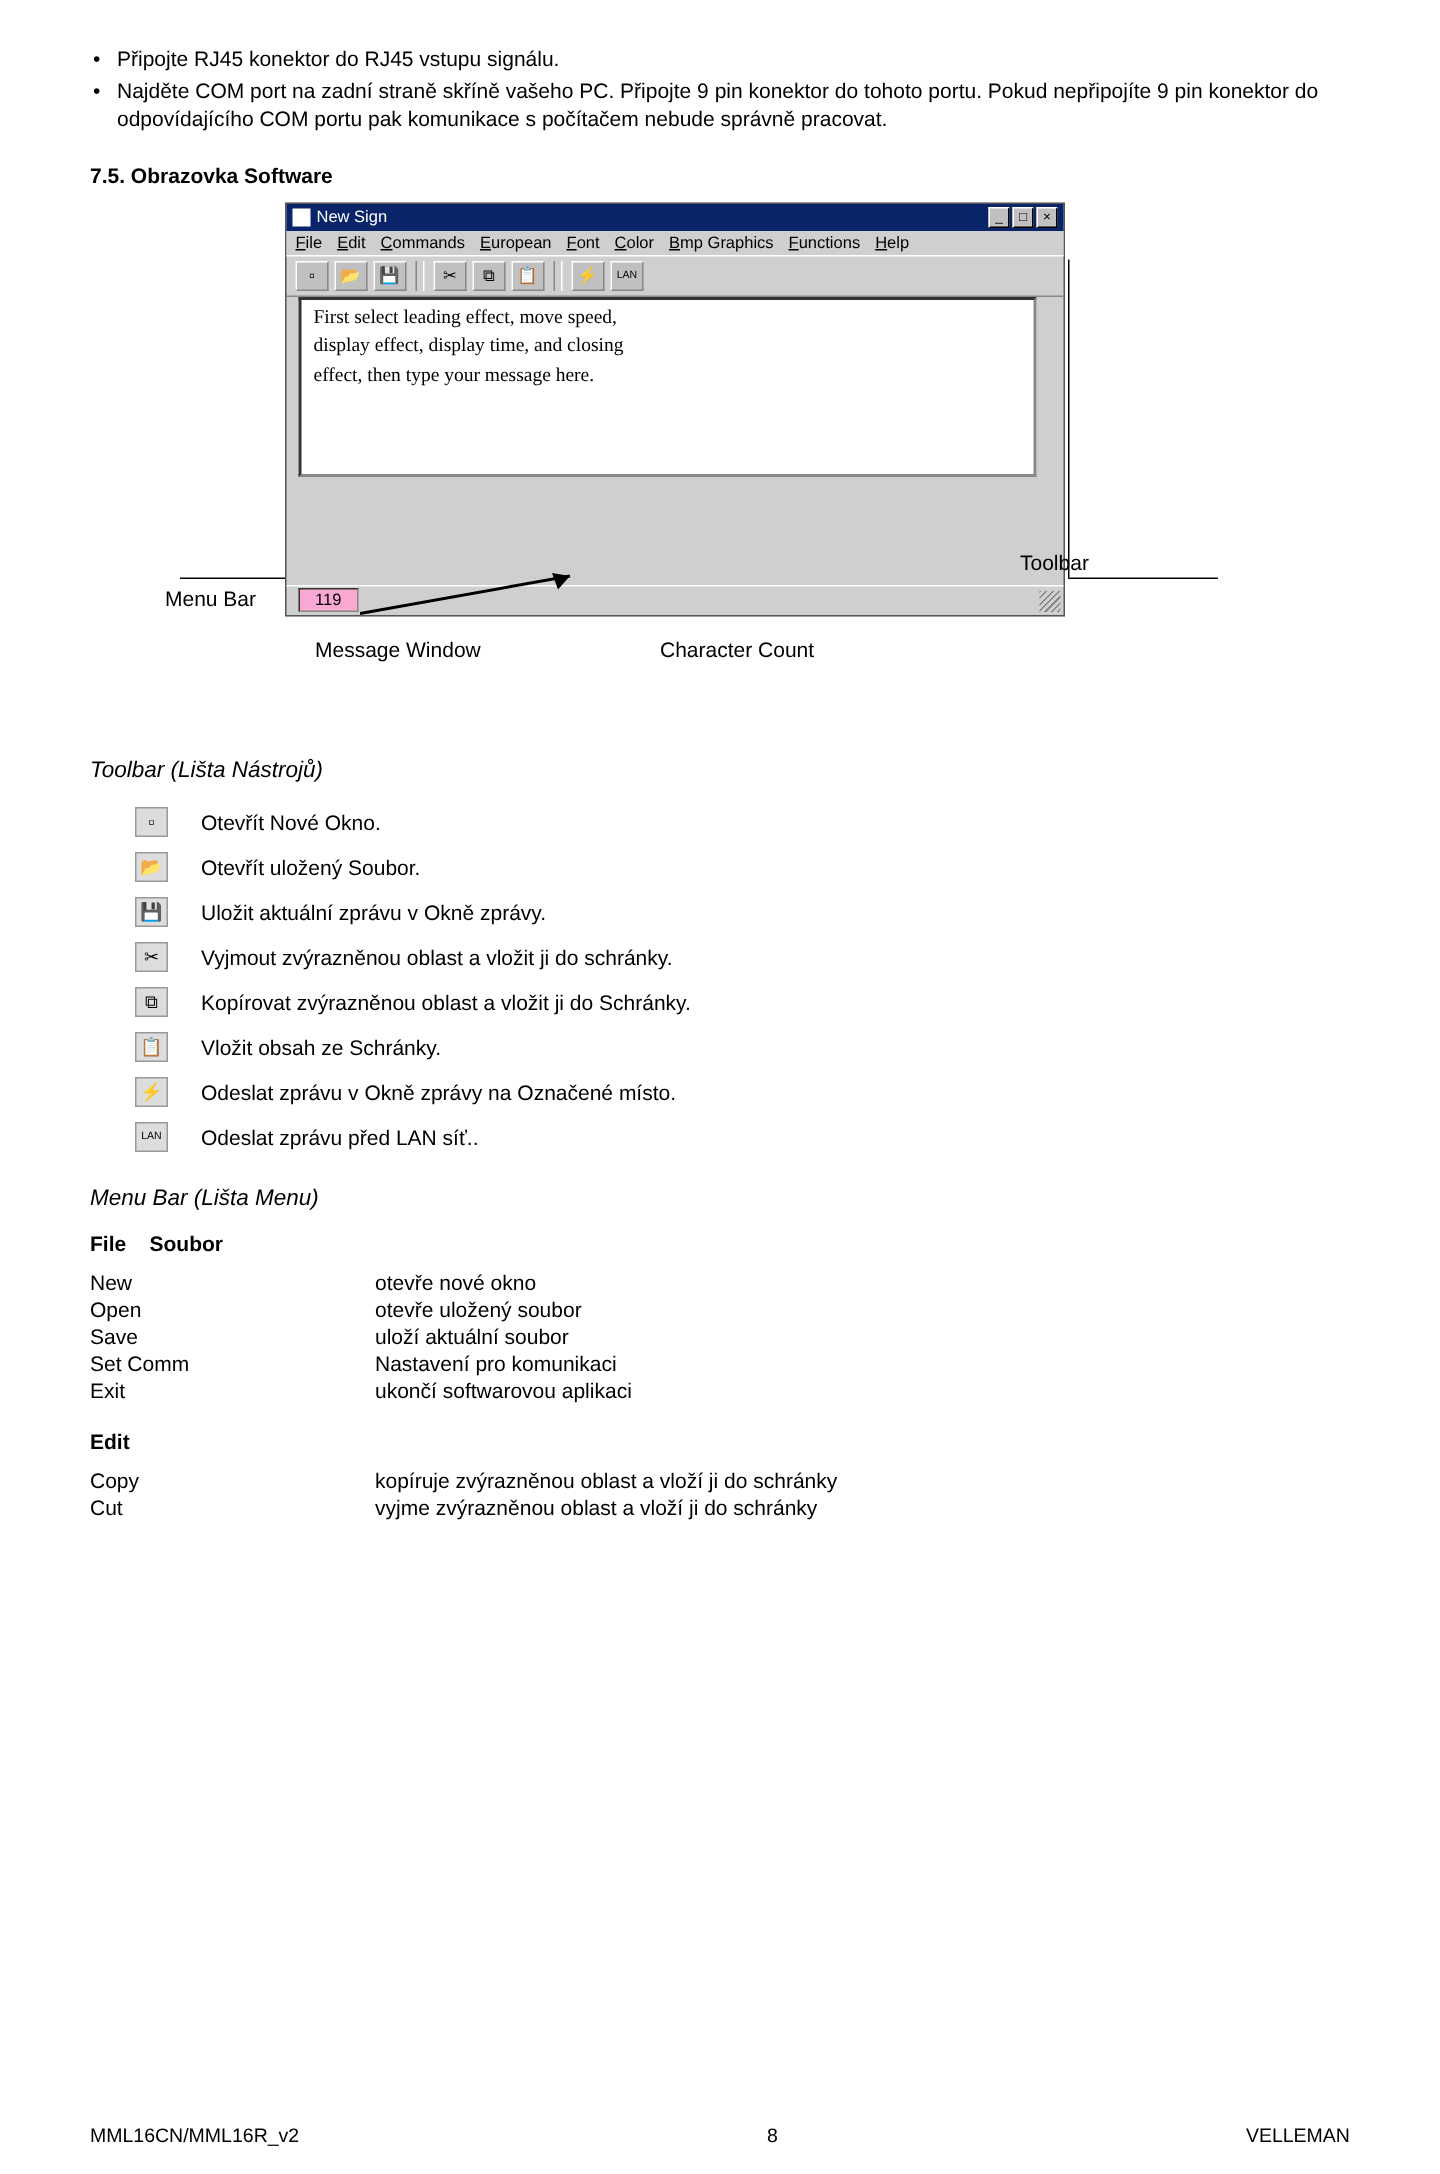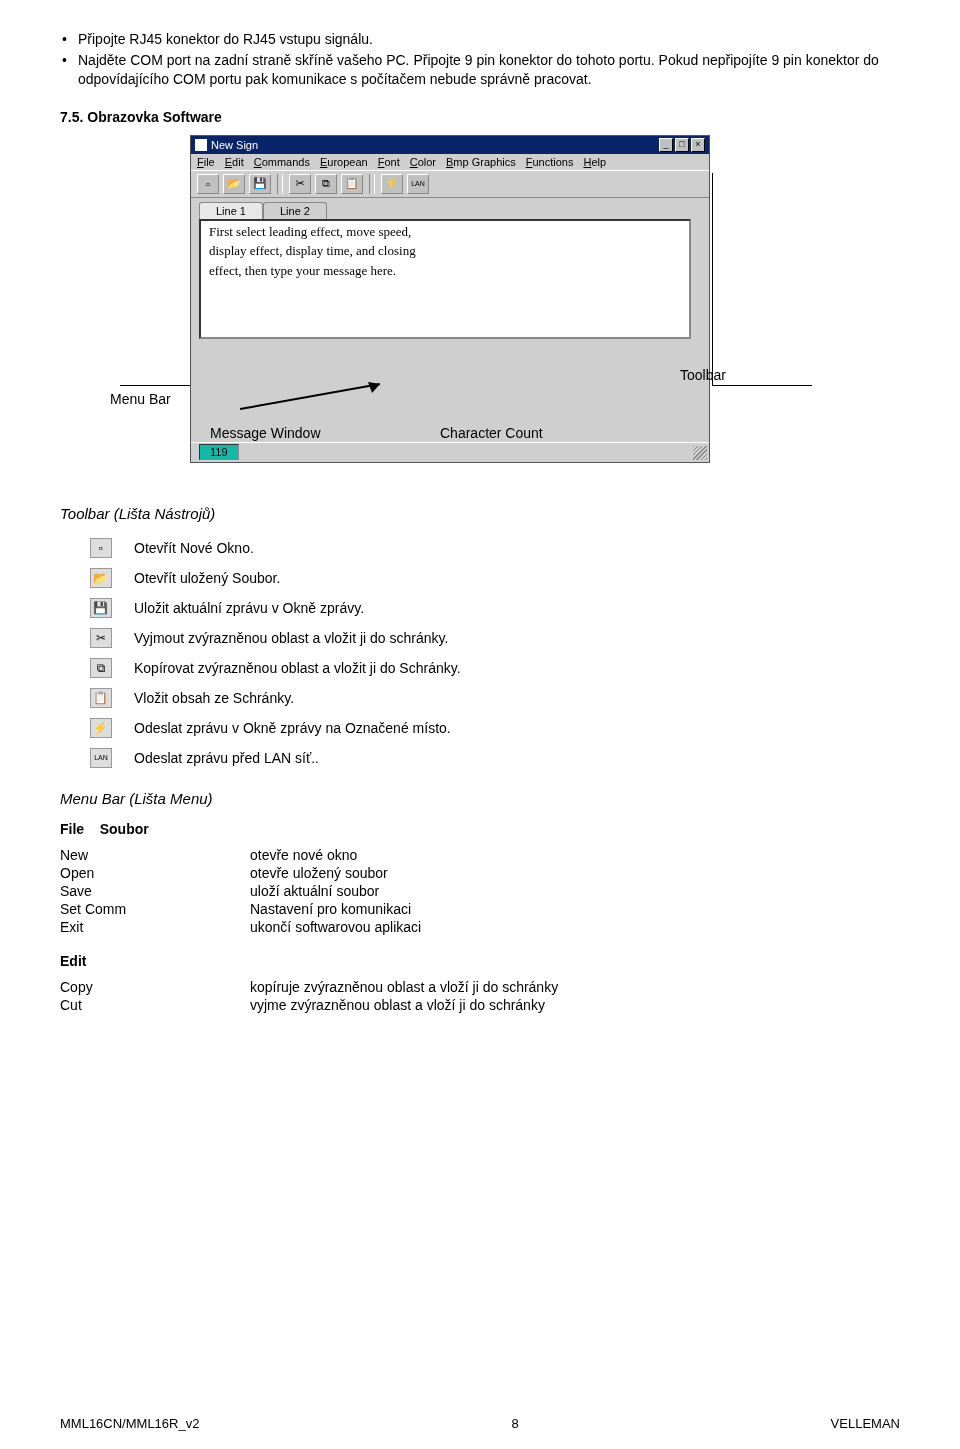--- a/index.html
+++ b/index.html
@@ -14,21 +14,21 @@
     position: relative;
   }
   ul.intro { list-style: none; margin-bottom: 20px; }
   ul.intro li { padding-left: 18px; position: relative; margin-bottom: 2px; line-height: 1.35; }
   ul.intro li::before { content: "•"; position: absolute; left: 2px; }
   .section-heading { font-weight: bold; margin: 18px 0 10px 0; }
   .screenshot-wrap { position: relative; margin: 10px 0 30px 0; height: 340px; }
   .app-window {
     position: absolute;
     left: 130px; top: 0;
-    width: 520px; height: 328px;
+    width: 520px; height: 276px;
     border: 1px solid #555;
     background: #cfcfcf;
     font-family: "MS Sans Serif", Tahoma, sans-serif;
     font-size: 11px;
   }
   .titlebar {
     background: #0a246a; color: #fff;
     height: 18px; display: flex; align-items: center;
     padding: 0 4px; justify-content: space-between;
   }
@@ -63,21 +63,21 @@
     margin: 0 18px 8px 8px; height: 120px; background: #fff;
     border: 2px inset #888; padding: 1px 8px;
     font-family: Liberation Serif, serif; font-size: 13px;
     line-height: 1.5; white-space: pre-wrap;
   }
   .statusbar {
     position: absolute; bottom: 0; left: 0; right: 0;
     height: 20px; border-top: 1px solid #fff;
     display: flex; align-items: center; padding: 0 8px;
   }
-  .status-field { border: 1px inset #888; padding: 1px 10px; font-size: 11px; background: #14b8a6; text-align: right; }
+  .status-field { border: 1px inset #888; padding: 1px 10px; font-size: 11px; background: #f9a8d4; text-align: right; }
   .grip { position: absolute; right: 2px; bottom: 2px; width: 14px; height: 14px;
     background: repeating-linear-gradient(135deg, #888 0 1px, transparent 1px 3px); }
   .callout-line { position: absolute; border-top: 1px solid #000; }
   .callout-v { position: absolute; border-left: 1px solid #000; }
   .callout-label { position: absolute; font-size: 14px; }
   .arrow-svg { position: absolute; }
   .toolbar-heading { font-style: italic; margin: 20px 0 16px 0; font-size: 15px; }
   .icon-list { margin-left: 30px; }
   .icon-row { display: flex; align-items: center; gap: 22px; margin-bottom: 10px; }
   .icon-box { width: 22px; height: 20px; border: 1px solid #999; background: #ddd; display:flex; align-items:center; justify-content:center; font-size: 12px; }
@@ -140,24 +140,20 @@
       <div class="tb-sep"></div>
       <div class="tb-btn">✂</div>
       <div class="tb-btn">⧉</div>
       <div class="tb-btn">📋</div>
       <div class="tb-sep"></div>
       <div class="tb-btn">⚡</div>
       <div class="tb-btn">
           <span style="font-size:7px;">LAN</span>
         </div>
     </div>
-    <div class="tabs-row">
-      <div class="tab active">Line 1</div>
-      <div class="tab">Line 2</div>
-    </div>
     <div class="editor">First select leading effect, move speed,
 display effect, display time, and closing
 effect, then type your message here.</div>
     <div class="statusbar">
       <div class="status-field">119</div>
       <div class="grip"></div>
     </div>
   </div>
 
   <div class="callout-label" style="left:50px; top:256px;">Menu Bar</div>

